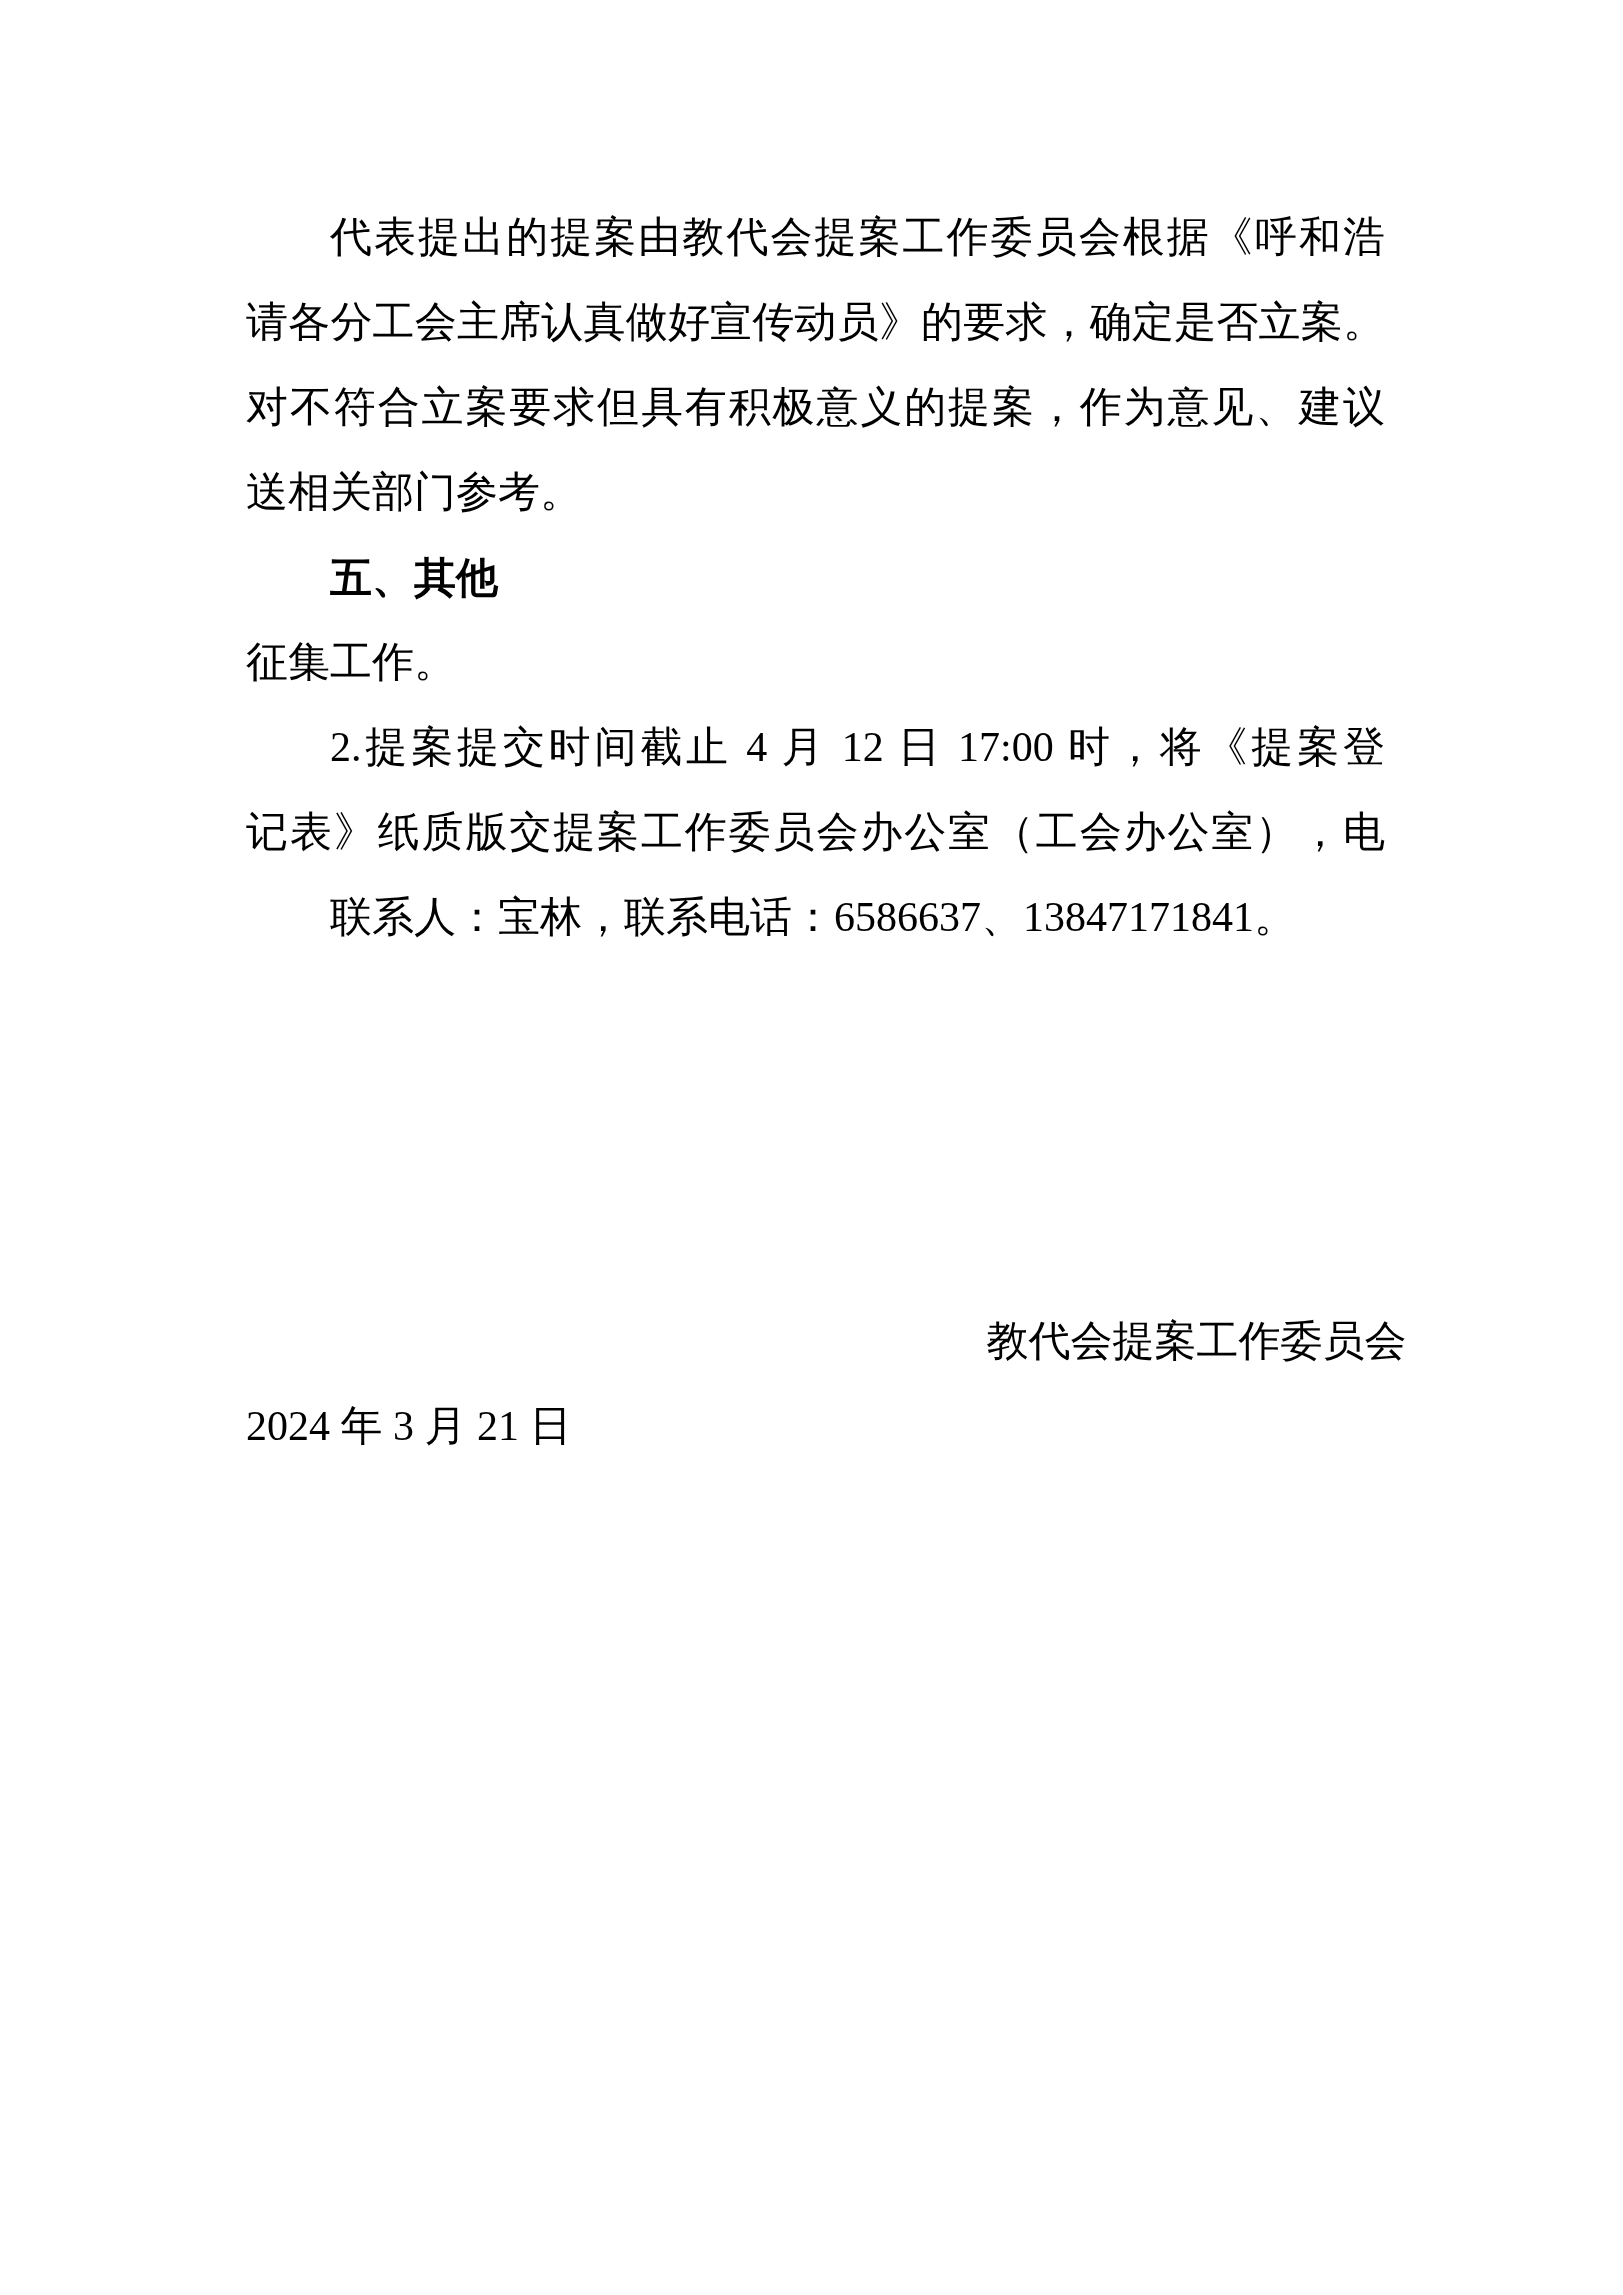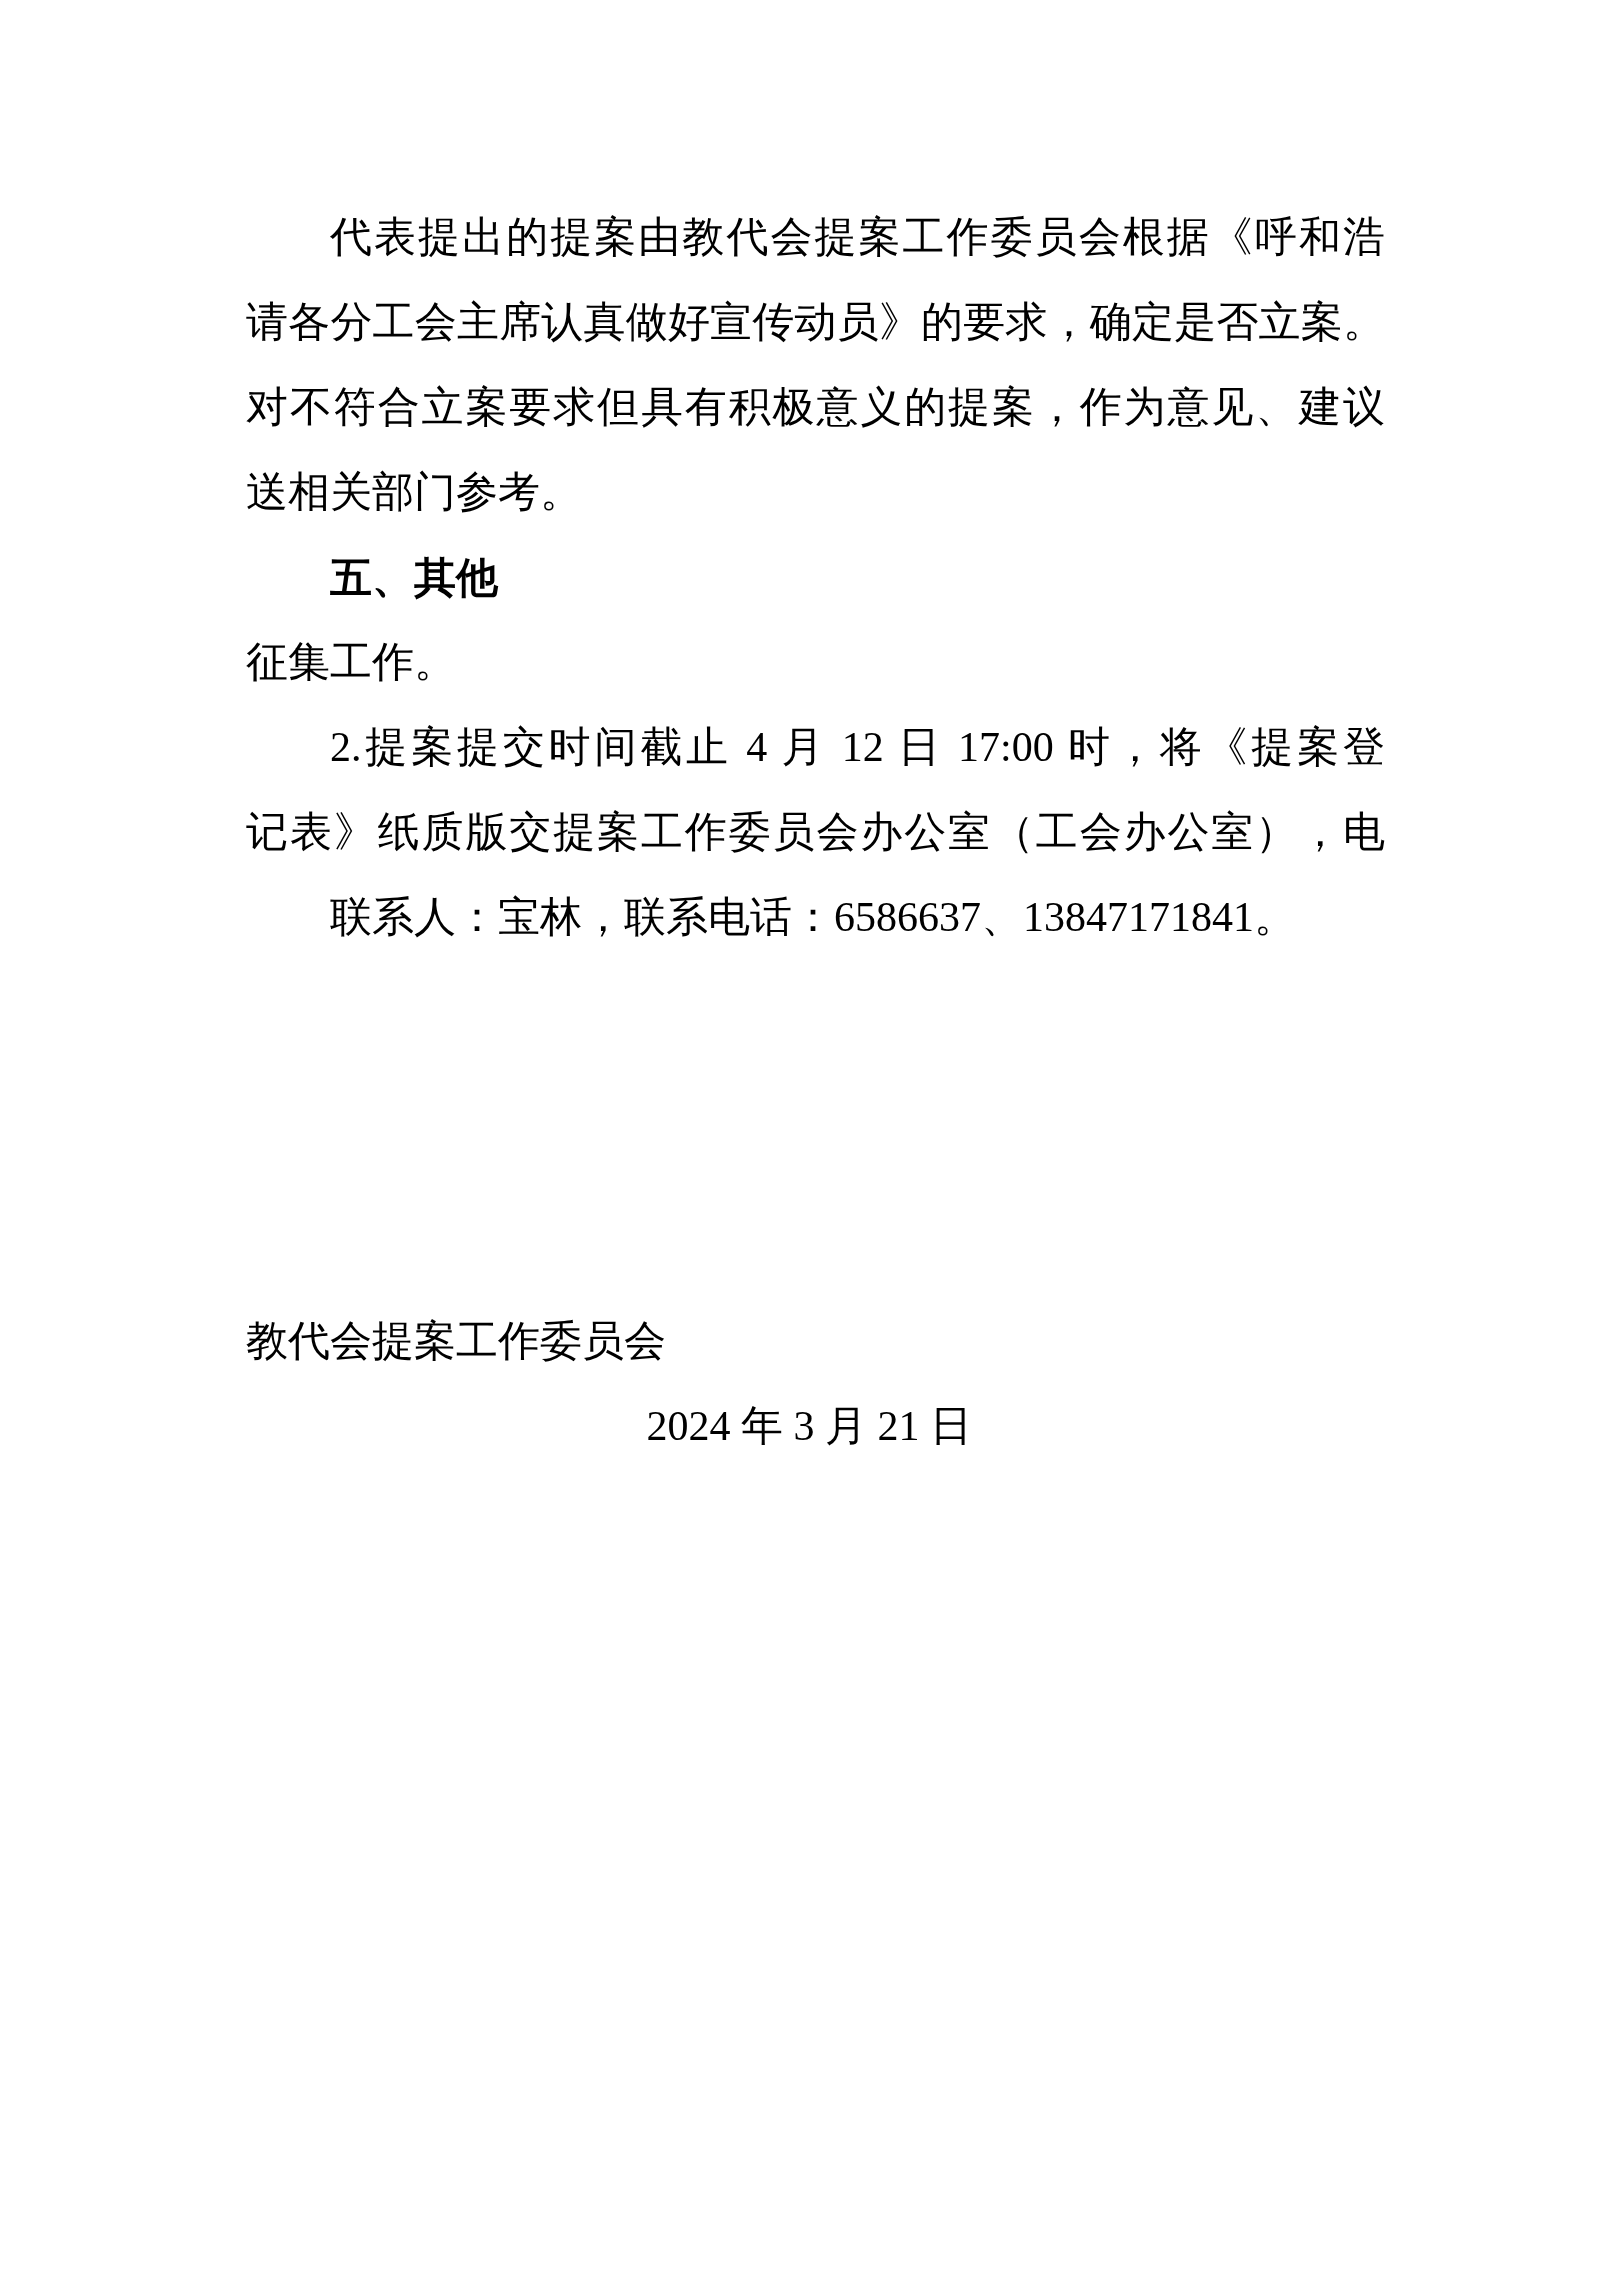--- a/index.html
+++ b/index.html
@@ -34,22 +34,22 @@
     font-weight: bold;
     font-family: "Liberation Sans", "DejaVu Sans", sans-serif;
   }
   .email {
     text-decoration: underline;
     text-decoration-thickness: 2.4px;
     text-underline-offset: 9.5px;
     color: inherit;
   }
   .spacer { height: 339px; }
-  .sig  { margin-right: -21.4px; }
-  .date { text-align: center; margin-right: 12.7px; }
+  .sig  { text-align: right; margin-right: -21.4px; }
+  .date { text-align: left; margin-right: 12.7px; }
 </style>
 </head>
 <body style="background: rgb(255, 255, 255); color: rgb(0, 0, 0);">
 
 <div class="page">
   <div class="doc">
 
     <div class="line indent justify">代表提出的提案由教代会提案工作委员会根据《呼和浩</div>
     <div class="line justify">请各分工会主席认真做好宣传动员》的要求，确定是否立案。</div>
     <div class="line justify">对不符合立案要求但具有积极意义的提案，作为意见、建议</div>

